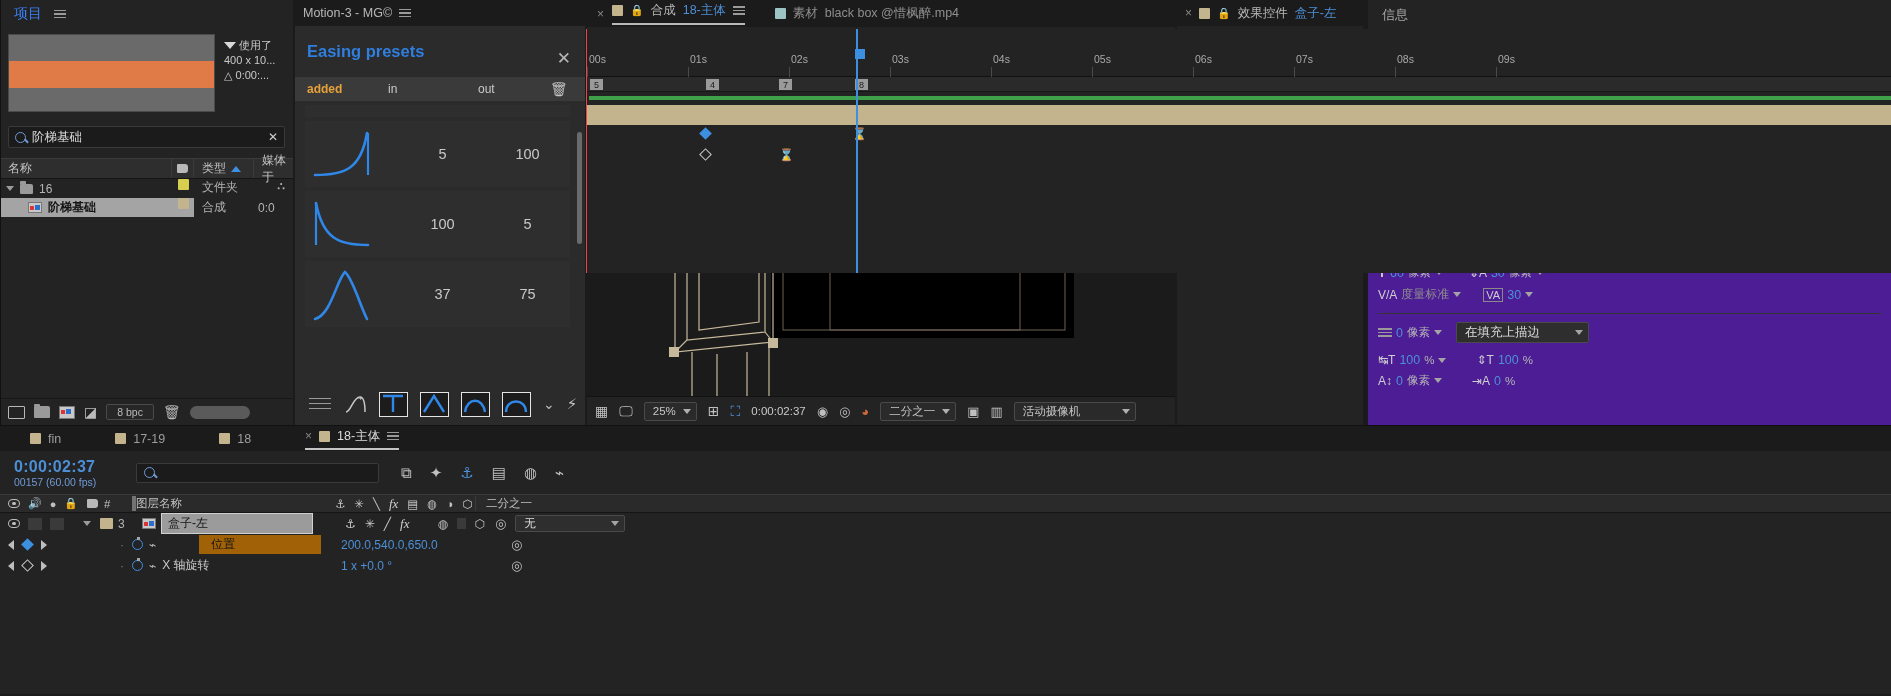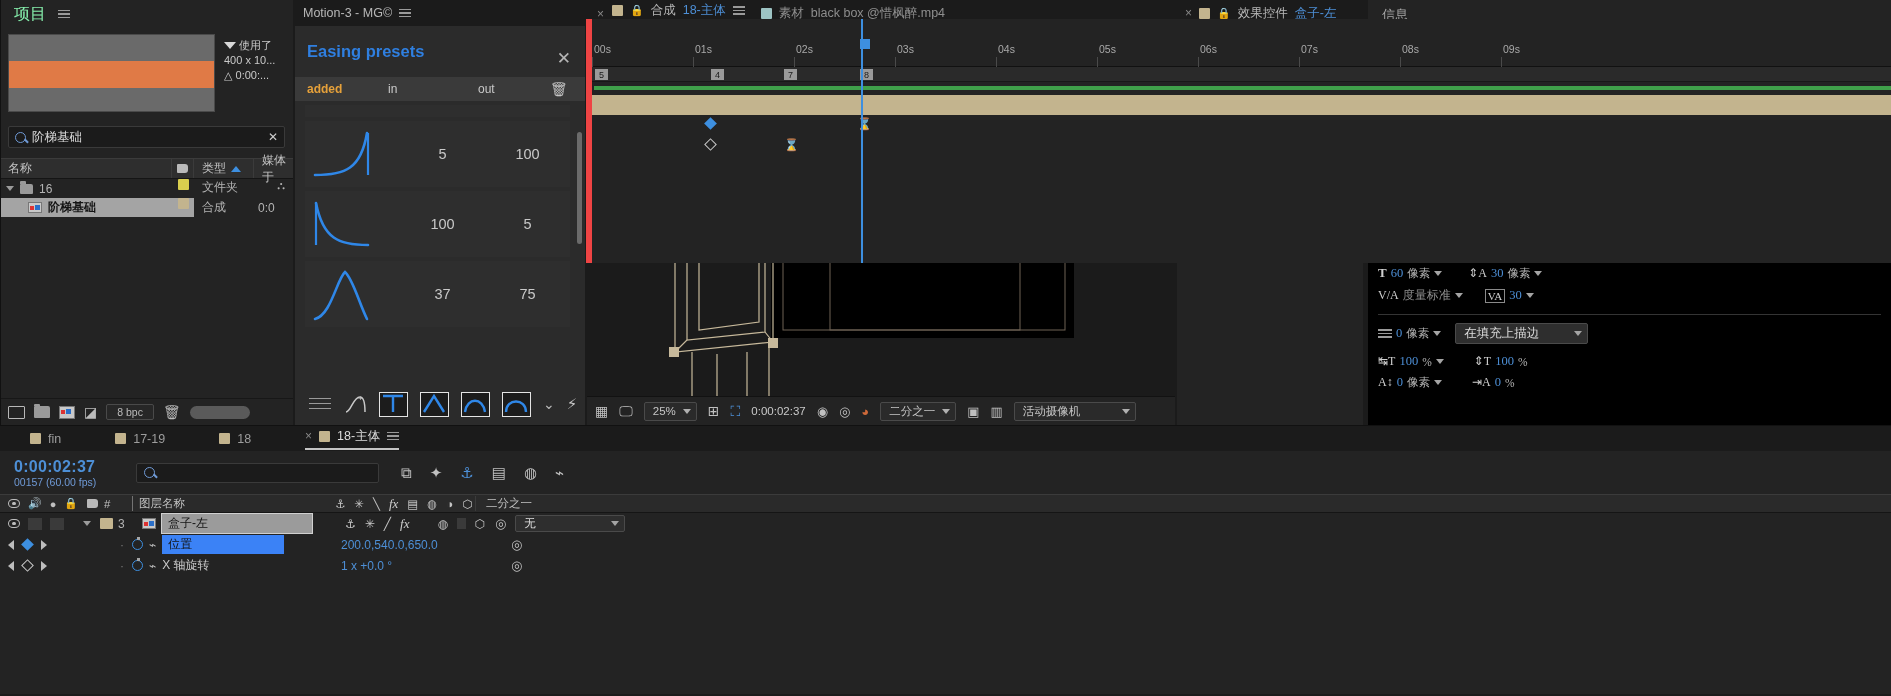--- a/index.html
+++ b/index.html
@@ -20,21 +20,21 @@
   .ham{display:inline-block;width:12px;height:9px;position:relative;}
   .ham i{position:absolute;left:0;right:0;height:1.5px;background:#9a9a9a;}
   .ham i:nth-child(1){top:0}.ham i:nth-child(2){top:3.6px}.ham i:nth-child(3){top:7.2px}
   .sq{width:11px;height:11px;border-radius:1px;display:inline-block;}
   .xclose{color:#888;font-size:12px;cursor:default;}
   .lock{font-size:11px;color:#b0b0b0;}
 
   
   #project{left:0;top:0;width:293px;height:425px;background:#232323;}
   #project .phead{height:28px;display:flex;align-items:center;gap:12px;padding-left:14px;}
-  #project .phead .t{font-size:16px;color:#86efac;}
+  #project .phead .t{font-size:14px;color:#3b82f6;}
   .thumb-area{display:flex;padding:6px 8px 0 8px;}
   .thumbbox{width:207px;height:78px;border:1px solid #4a4a4a;background:#6a6a6a;display:flex;flex-direction:column;}
   .thumbbox .band{height:26px;}
   .thumb-meta{flex:1;padding-left:9px;font-size:11px;color:#c9c9c9;line-height:15px;padding-top:4px;}
   .thumb-meta .row1{display:flex;align-items:center;gap:3px;}
   .tri-down{width:0;height:0;border-left:6px solid transparent;border-right:6px solid transparent;border-top:7px solid #d8d8d8;}
   .searchbar{margin:14px 8px 0 8px;height:22px;background:#1b1b1b;border:1px solid #3a3a3a;border-radius:2px;display:flex;align-items:center;padding:0 6px;gap:6px;}
   .searchbar .txt{color:#ddd;font-size:12.5px;}
   .mag{width:11px;height:11px;border:1.6px solid #6f9ad6;border-radius:50%;position:relative;display:inline-block;flex:none;}
   .mag:after{content:"";position:absolute;width:5px;height:1.6px;background:#6f9ad6;transform:rotate(45deg);right:-4px;bottom:0px;}
@@ -98,21 +98,21 @@
   .eyed:after{content:"";position:absolute;left:4px;top:5.5px;width:17px;height:2px;background:#b5b5b5;}
   .fxbtn{border:1px solid #7d7d7d;background:#2e2e2e;font-size:11px;color:#c6c6c6;padding:1px 5px;}
   .rst{color:#4d8fd6;font-size:12px;}
   .fxi{font-style:italic;font-family:"Liberation Serif",serif;font-size:13px;color:#cfcfcf;}
   .chevr{width:0;height:0;border-top:4px solid transparent;border-bottom:4px solid transparent;border-left:5px solid #a4a4a4;}
   .chevd{width:0;height:0;border-left:4px solid transparent;border-right:4px solid transparent;border-top:5px solid #a4a4a4;}
 
   
   #right{left:1365px;top:0;width:526px;height:425px;background:#1b1b1b;}
   .rcol-sep{position:absolute;left:0;top:0;width:1px;height:425px;background:#111;}
-  .rpanel{position:absolute;left:1368px;width:523px;background:#000000;font-family:Liberation Serif, serif;}
+  .rpanel{position:absolute;left:1368px;width:523px;background:#4c1d95;}
   .rp-hd{height:30px;display:flex;align-items:center;padding-left:14px;font-size:13px;color:#a9a9a9;border-bottom:1px solid #1a1a1a;background:#232323;}
   .char-body{padding:8px 10px 0 10px;}
   .crow{display:flex;align-items:center;gap:6px;margin-bottom:6px;}
   .csel{height:21px;background:#2e2e2e;border:1px solid #4a4a4a;border-radius:2px;display:flex;align-items:center;justify-content:space-between;padding:0 5px 0 8px;color:#ddd;font-size:12.5px;}
   .num{color:#4d8fd6;font-size:12.5px;}
   .unit{color:#b6b6b6;font-size:11.5px;}
   .miniv{width:0;height:0;border-left:4px solid transparent;border-right:4px solid transparent;border-top:5px solid #a4a4a4;}
 
   
   #timeline{left:0;top:427px;width:1891px;height:269px;background:#232323;border-top:1px solid #111;}
@@ -128,24 +128,24 @@
   .layer-row{height:21px;display:flex;align-items:center;font-size:12px;background:#232323;}
   .prop-row{height:21px;display:flex;align-items:center;font-size:12px;background:#232323;}
   .eye{width:12px;height:9px;border:1.4px solid #bdbdbd;border-radius:50% 50% 50% 50%/60% 60% 60% 60%;position:relative;}
   .eye:after{content:"";position:absolute;left:3.4px;top:1.6px;width:3.6px;height:3.6px;border-radius:50%;background:#bdbdbd;}
   .kf{width:9px;height:9px;background:#3d8fe0;transform:rotate(45deg);}
   .kf.hollow{background:transparent;border:1.4px solid #c9c9c9;}
   .arrL{width:0;height:0;border-top:5px solid transparent;border-bottom:5px solid transparent;border-right:6px solid #bdbdbd;}
   .arrR{width:0;height:0;border-top:5px solid transparent;border-bottom:5px solid transparent;border-left:6px solid #bdbdbd;}
   .val{color:#4d8fd6;font-size:12px;}
   .layername{background:#9b9b9b;color:#141414;padding:1px 6px;border:1px solid #d0d0d0;font-size:12px;}
-  .propname{background:#3b82f6;color:#141414;padding:1px 6px;font-size:12px;}
+  .propname{background:#a16207;color:#141414;padding:1px 12px;font-size:12px;margin-left:37px;}
 
   
-  .tl-graph{position:absolute;left:586px;top:19px;width:1305px;height:244px;background:#232323;border-left:6px solid #ef4444;}
+  .tl-graph{position:absolute;left:586px;top:29px;width:1305px;height:244px;background:#232323;border-left:1px solid #ef4444;}
   .ruler{height:48px;position:relative;border-bottom:1px solid #111;}
   .tick{position:absolute;top:24px;font-size:10.5px;color:#a9a9a9;}
   .tickline{position:absolute;top:38px;width:1px;height:10px;background:#4a4a4a;}
   .playhead{position:absolute;top:20px;width:2px;background:#3d8fe0;}
   .ph-top{position:absolute;top:20px;width:10px;height:10px;background:#3d8fe0;}
   .wa{position:absolute;left:0;top:48px;height:196px;width:100%;}
   .track-bar{position:absolute;height:12px;background:#c3b48e;}
   .green-bar{position:absolute;height:4px;background:#3fa04a;}
   .marker{position:absolute;width:13px;height:11px;background:#9a9a9a;}
 </style>
@@ -347,21 +347,21 @@
         <span class="sq" style="background:#c3b48e"></span>
         <span class="lock">🔒</span>
         <span class="tab-title">合成</span>
         <span class="tab-title blue">18-主体</span>
         <span class="ham">
             <i></i>
             <i></i>
             <i></i>
           </span>
       </span>
-      <span style="display:flex;align-items:center;gap:7px;margin-left:8px">
+      <span style="display:flex;align-items:center;gap:7px;margin-left:22px">
         <span class="sq" style="background:#9dc4c4"></span>
         <span class="tab-title" style="color:#8e8e8e">素材</span>
         <span class="tab-title" style="color:#8e8e8e">black box @惜枫醉.mp4</span>
       </span>
     </div>
 
     <div class="breadcrumb">
       <span>fin</span>
       <span class="bc-sep">‹</span>
       <span>17-19</span>
@@ -637,21 +637,21 @@
       <span style="display:flex;align-items:center;gap:8px;width:80px;padding-left:8px">
         <span class="eye"></span>
         <span style="font-size:11px">🔊</span>
         <span style="font-size:11px">●</span>
         <span style="font-size:11px">🔒</span>
       </span>
       <span style="width:24px;display:flex;justify-content:center">
         <span style="width:11px;height:9px;background:#b9b9b9;border-radius:1px 3px 3px 1px;display:inline-block"></span>
       </span>
       <span style="width:28px">#</span>
-      <span style="width:203px;padding-left:6px;border-left:1px solid #737373">图层名称</span>
+      <span style="width:203px;border-left:4px solid #737373">图层名称</span>
       <span style="display:flex;align-items:center;gap:9px;width:140px;color:#c5c5c5">
         <span>⚓</span>
         <span>✳</span>
         <span>╲</span>
         <span class="fxi">fx</span>
         <span>▤</span>
         <span>◍</span>
         <span>◑</span>
         <span>⬡</span>
       </span>

